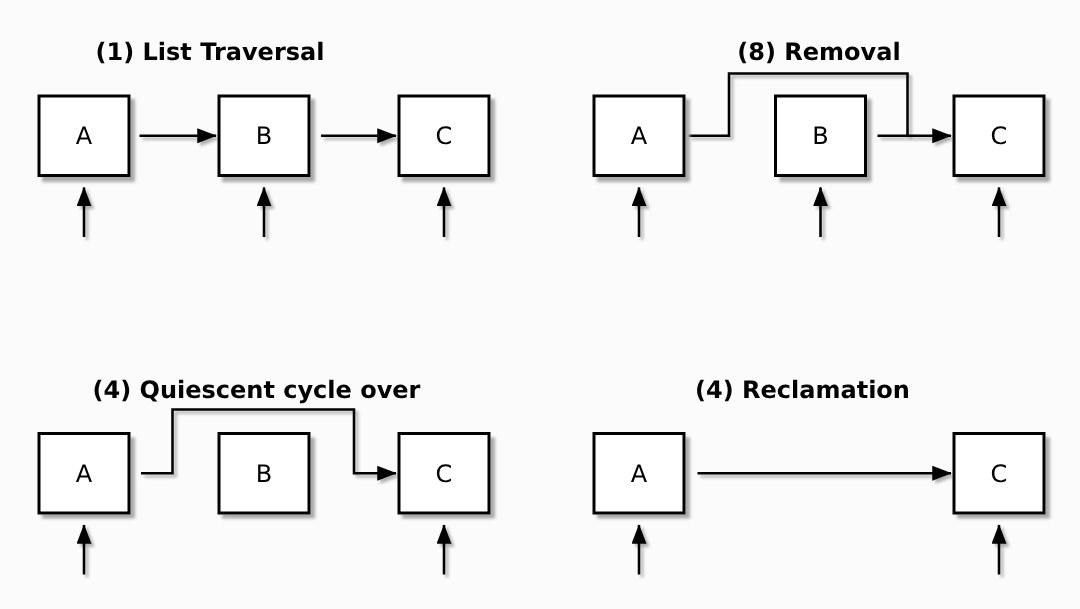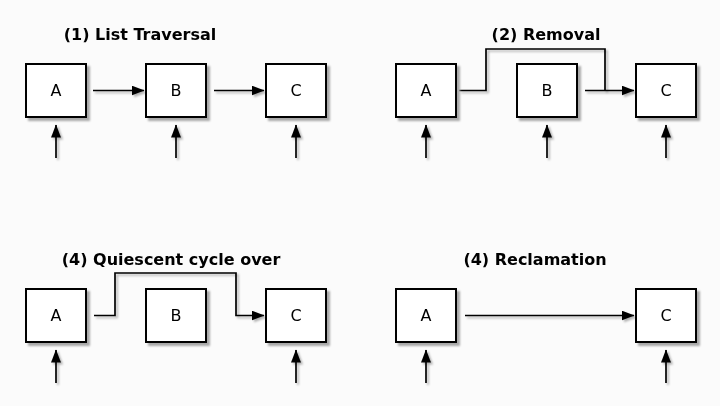--- a/index.html
+++ b/index.html
@@ -99,21 +99,21 @@
   <div class="node" style="left:25px; top:63px;">
     <span class="node-label">A</span>
   </div>
   <div class="node" style="left:145px; top:63px;">
     <span class="node-label">B</span>
   </div>
   <div class="node" style="left:265px; top:63px;">
     <span class="node-label">C</span>
   </div>
 
-  <div class="panel-title" style="left:546px; top:25px;">(2) Removal</div>
+  <div class="panel-title" style="left:546px; top:25px;">(8) Removal</div>
   <div class="node" style="left:395px; top:63px;">
     <span class="node-label">A</span>
   </div>
   <div class="node" style="left:516px; top:63px;">
     <span class="node-label">B</span>
   </div>
   <div class="node" style="left:635px; top:63px;">
     <span class="node-label">C</span>
   </div>
 

